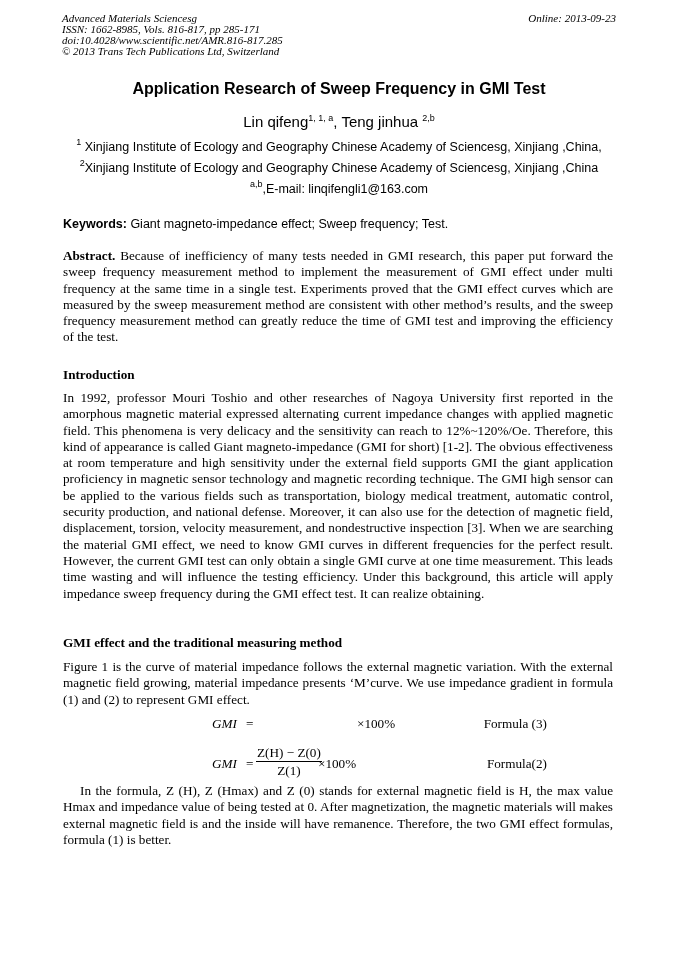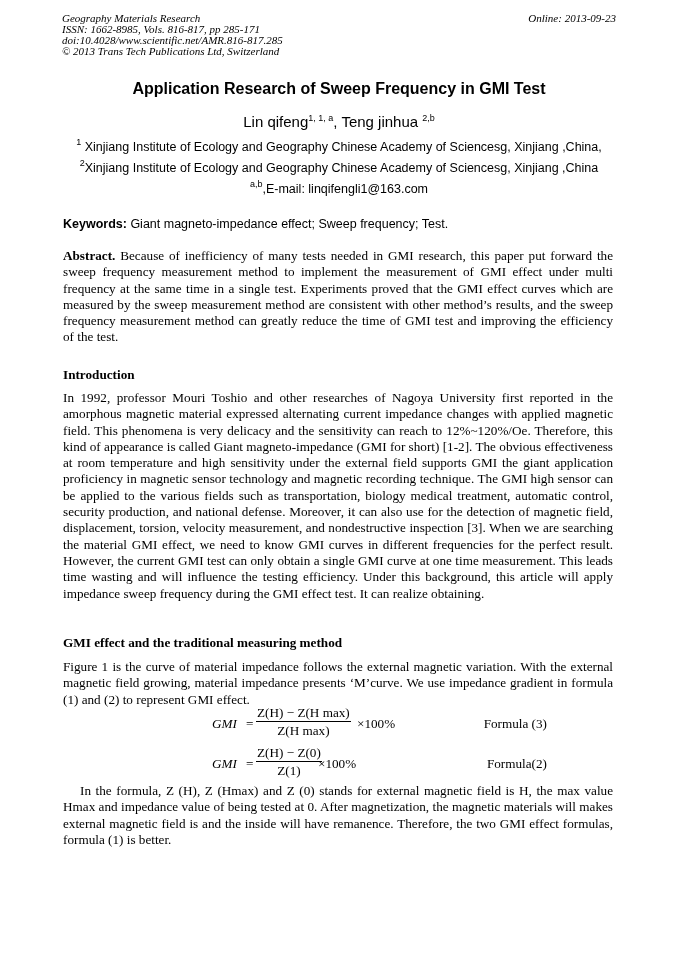--- a/index.html
+++ b/index.html
@@ -39,21 +39,21 @@
   .frac .den { display: block; line-height: 17px; white-space: nowrap; }
   .f-times { position: absolute; top: 11px; }
   .f1 .f-times { left: 357px; }
   .f2 .f-times { left: 318px; }
   .f-label { position: absolute; right: 67px; top: 11px; }
 </style>
 </head>
 <body>
 
 <div class="hdr-left">
-  <div>Geography Materials Research</div>
+  <div>Advanced Materials Sciencesg</div>
   <div>ISSN: 1662-8985, Vols. 816-817, pp 285-171</div>
   <div>doi:10.4028/www.scientific.net/AMR.816-817.285</div>
   <div>© 2013 Trans Tech Publications Ltd, Switzerland</div>
 </div>
 <div class="hdr-right">Online: 2013-09-23</div>
 
 <div class="title">Application Research of Sweep Frequency in GMI Test</div>
 
 <div class="authors">
   <span>Lin qifeng</span><sup>1, 1, a</sup><span>, </span><span>Teng jinhua </span><sup>2,b</sup>
@@ -69,24 +69,20 @@
 
 <div class="heading h-intro">Introduction</div>
 <div class="para intro">In 1992, professor Mouri Toshio and other researches of Nagoya University first reported in the amorphous magnetic material expressed alternating current impedance changes with applied magnetic field. This phenomena is very delicacy and the sensitivity can reach to 12%~120%/Oe. Therefore, this kind of appearance is called Giant magneto-impedance (GMI for short) [1-2]. The obvious effectiveness at room temperature and high sensitivity under the external field supports GMI the giant application proficiency in magnetic sensor technology and magnetic recording technique. The GMI high sensor can be applied to the various fields such as transportation, biology medical treatment, automatic control, security production, and national defense. Moreover, it can also use for the detection of magnetic field, displacement, torsion, velocity measurement, and nondestructive inspection [3]. When we are searching the material GMI effect, we need to know GMI curves in different frequencies for the perfect result. However, the current GMI test can only obtain a single GMI curve at one time measurement. This leads time wasting and will influence the testing efficiency. Under this background, this article will apply impedance sweep frequency during the GMI effect test. It can realize obtaining.</div>
 
 <div class="heading h-gmi">GMI effect and the traditional measuring method</div>
 <div class="para gmi-text">Figure 1 is the curve of material impedance follows the external magnetic variation. With the external magnetic field growing, material impedance presents ‘M’curve. We use impedance gradient in formula (1) and (2) to represent GMI effect.</div>
 
 <div class="formula f1">
   <span class="f-lhs">GMI</span>
   <span class="f-eq">=</span>
-  <span class="frac">
-    <span class="num">Z(H) − Z(H max)</span>
-    <span class="den">Z(H max)</span>
-  </span>
   <span class="f-times">×100%</span>
   <span class="f-label">Formula (3)</span>
 </div>
 
 <div class="formula f2">
   <span class="f-lhs">GMI</span>
   <span class="f-eq">=</span>
   <span class="frac">
     <span class="num">Z(H) − Z(0)</span>
     <span class="den">Z(1)</span>

